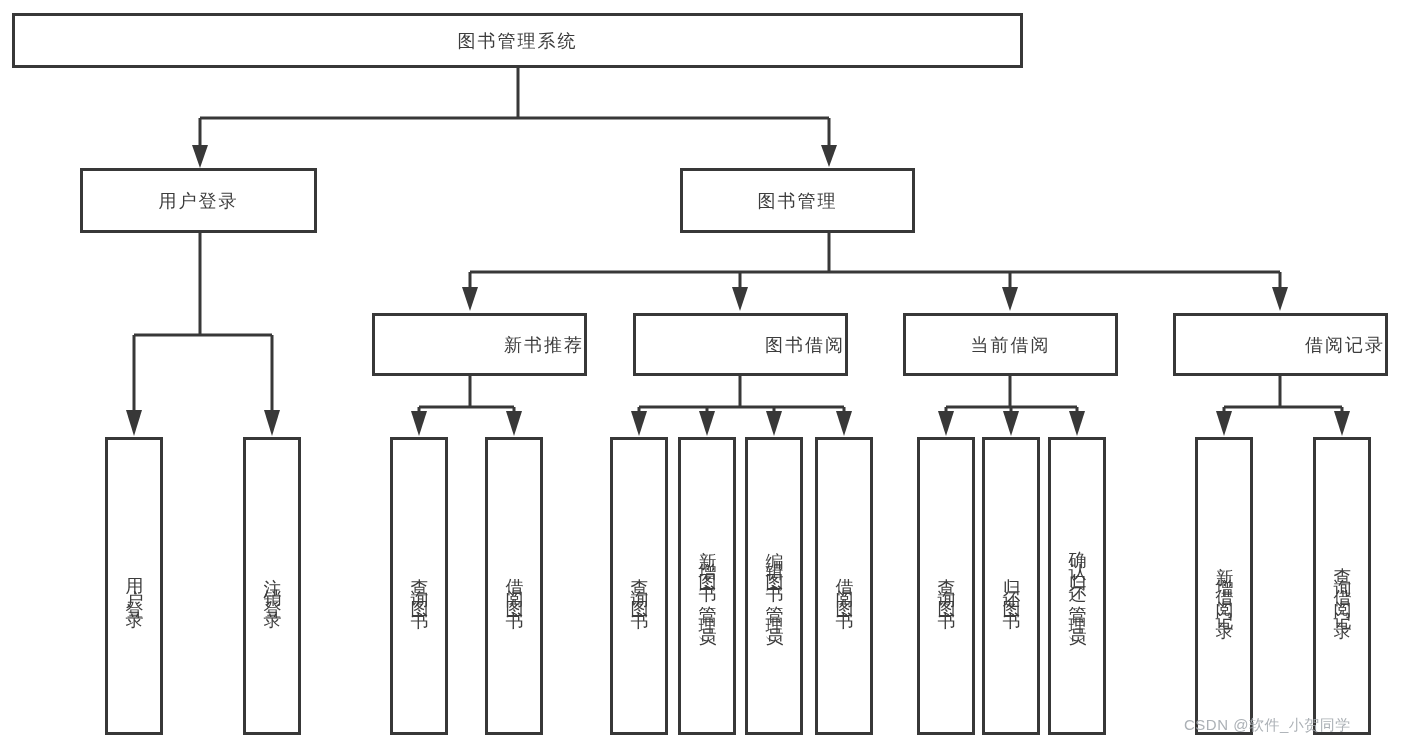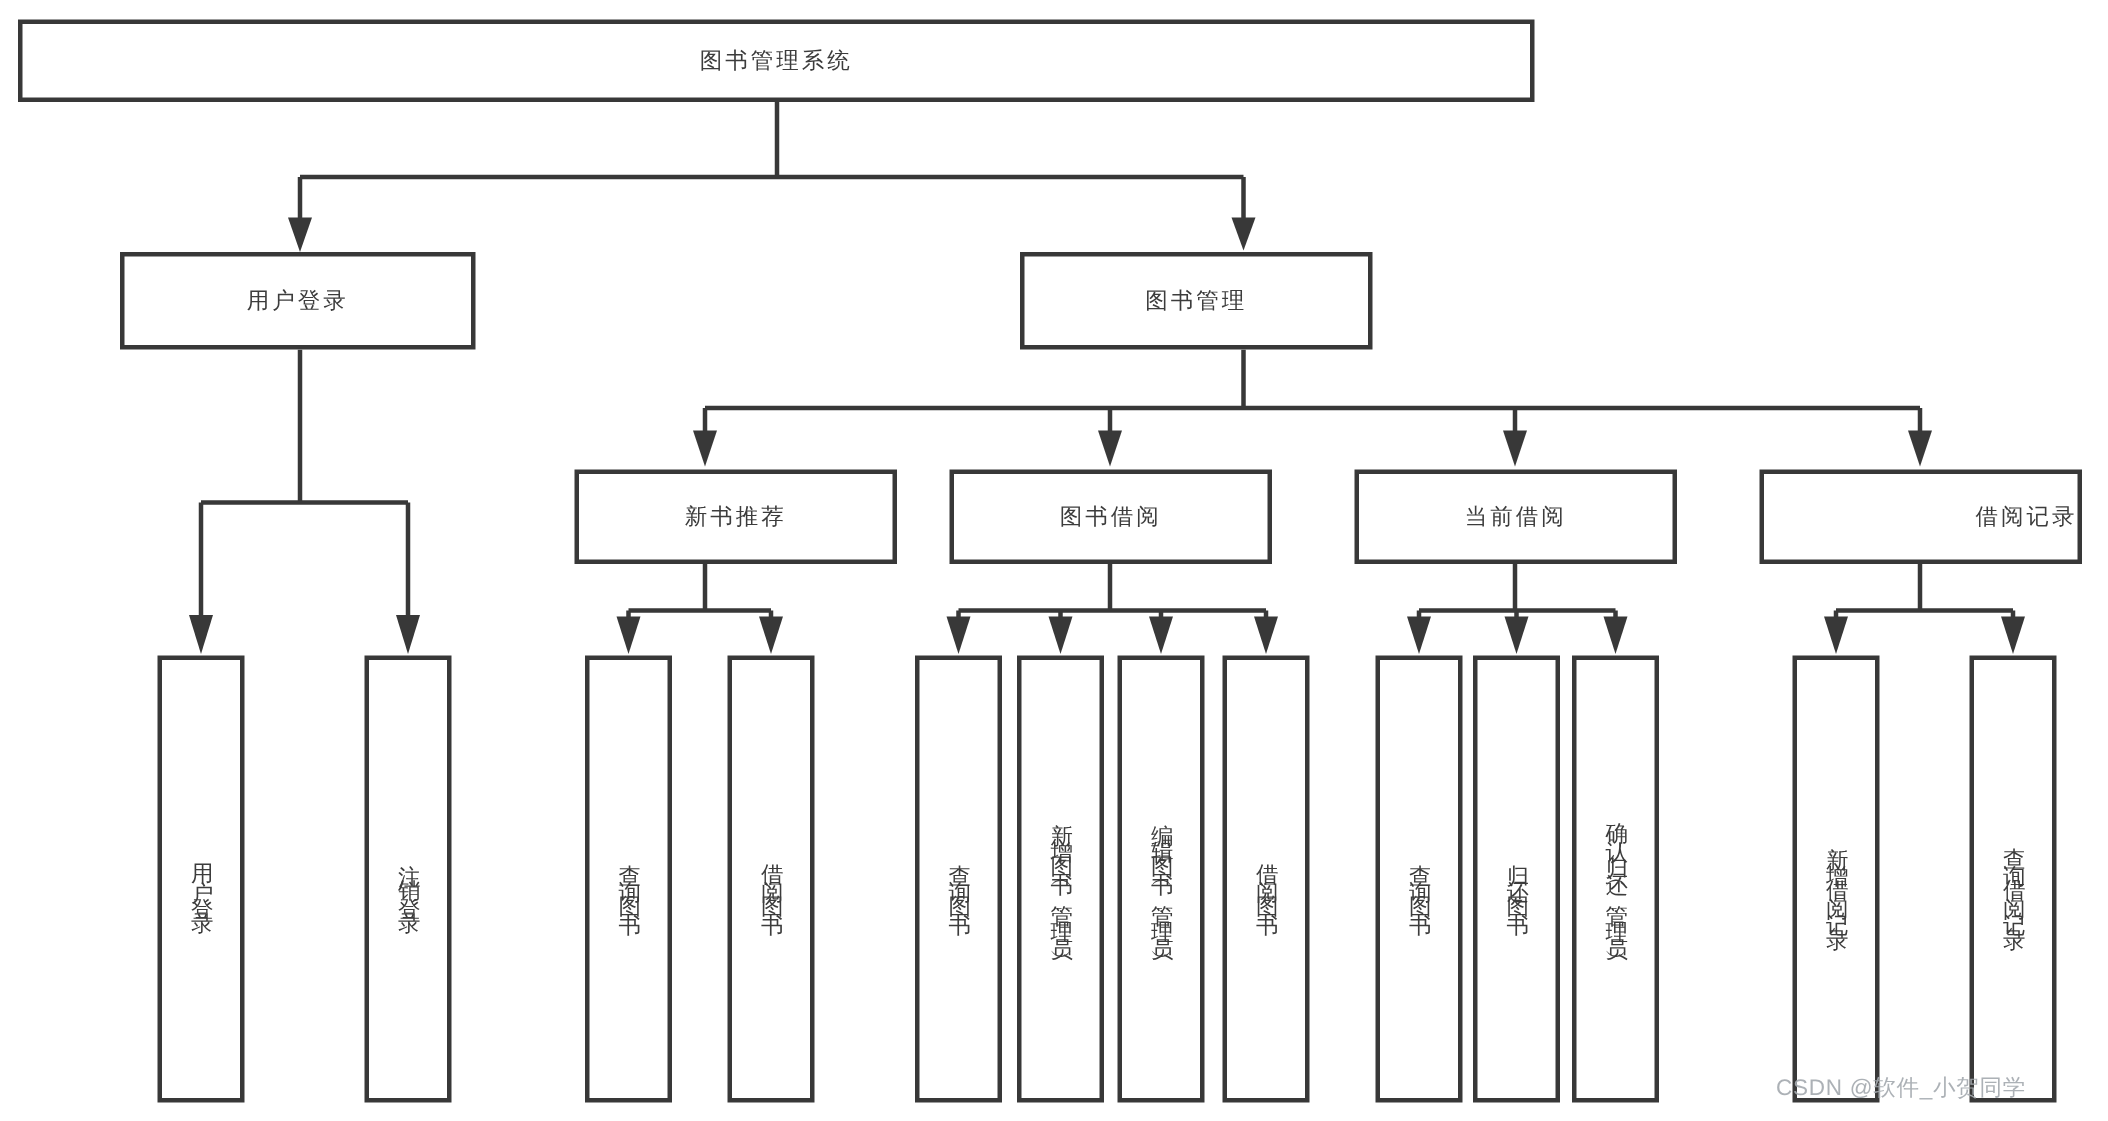--- a/index.html
+++ b/index.html
@@ -10,21 +10,21 @@
     font-family:"Liberation Sans","DejaVu Sans",sans-serif;
     position:relative; overflow:hidden;
   }
   .stage { position:absolute; left:0; top:0; width:1405px; height:747px; }
   .connectors { position:absolute; left:0; top:0; z-index:1; }
   .node {
     position:absolute; z-index:2;
     background:#ffffff; border:3px solid #383838;
     color:#3c3c3c;
     display:flex; align-items:center; justify-content:center;
-    font-size:15px;
+    font-size:18px;
   }
   .hlabel { letter-spacing:2px; white-space:nowrap; }
   .leaf { width:58px; top:437px; height:298px; }
   .vlabel {
     writing-mode:vertical-rl;
     text-orientation:mixed;
     letter-spacing:11px;
     line-height:1.05;
     white-space:nowrap;
   }
@@ -95,24 +95,24 @@
     <span class="hlabel">图书管理系统</span>
   </div>
 
   <div class="node" style="left:80px; top:168px; width:237px; height:65px;">
     <span class="hlabel">用户登录</span>
   </div>
   <div class="node" style="left:680px; top:168px; width:235px; height:65px;">
     <span class="hlabel">图书管理</span>
   </div>
 
-  <div class="node" style="left:383px; top:313px; width:215px; height:63px;">
+  <div class="node" style="left:372px; top:313px; width:215px; height:63px;justify-content:flex-end;">
     <span class="hlabel">新书推荐</span>
   </div>
-  <div class="node" style="left:633px; top:313px; width:215px; height:63px;">
+  <div class="node" style="left:633px; top:313px; width:215px; height:63px;justify-content:flex-end;">
     <span class="hlabel">图书借阅</span>
   </div>
   <div class="node" style="left:903px; top:313px; width:215px; height:63px;">
     <span class="hlabel">当前借阅</span>
   </div>
   <div class="node" style="left:1173px; top:313px; width:215px; height:63px;justify-content:flex-end;">
     <span class="hlabel">借阅记录</span>
   </div>
 
   <div class="node leaf" style="left:105px;">

